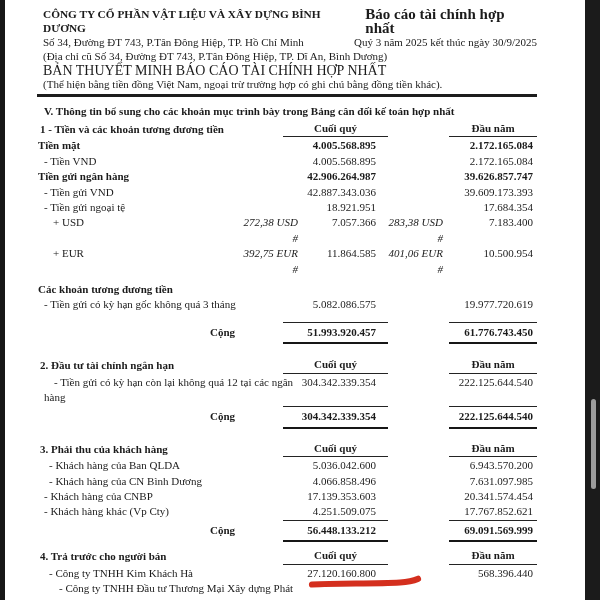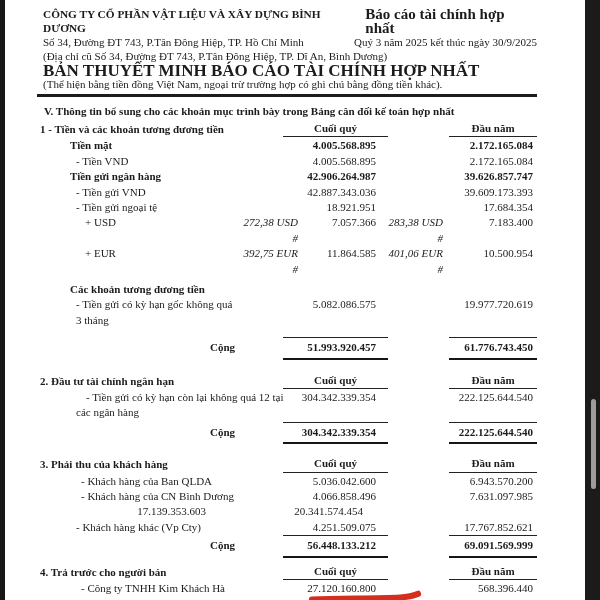--- a/index.html
+++ b/index.html
@@ -8,25 +8,25 @@
   .edge-left{position:absolute;left:0;top:0;width:5px;height:600px;background:#171717;}
   .scrollbar{position:absolute;right:0;top:0;width:15px;height:600px;background:#1b1b1b;}
   .thumb{position:absolute;left:6px;top:399px;width:5px;height:90px;border-radius:3px;background:#9c9c9c;}
   .page{position:absolute;left:5px;top:4px;width:580px;height:600px;background:#fff;
         padding:4px 48px 0 31px;box-sizing:border-box;font-size:11px;line-height:15.4px;}
   
   .hrow{display:flex;justify-content:space-between;line-height:13.9px;}
   .b{font-weight:bold;}
   .company{font-size:11.3px;padding-left:7px;}
   .hline{padding-left:7px;line-height:13.9px;}
-  .doctitle{font-size:17px;font-weight:bold;padding-left:7px;line-height:13.9px;}
+  .doctitle{font-size:14px;font-weight:normal;padding-left:7px;line-height:13.9px;}
   .hr-rule{height:2.5px;background:#1c1c1c;margin:3px 0 0 1px;}
   .vhead{font-weight:bold;margin-top:7px;padding-left:8px;line-height:15px;}
   
-  .row{display:flex;align-items:flex-start;position:relative;margin-left:32px;}
+  .row{display:flex;align-items:flex-start;position:relative;}
   .row.v-bottom{align-items:flex-end;}
   .label{flex:1 1 auto;min-width:0;}
   .lvl0{padding-left:2px;} .lvl1{padding-left:8px;} .lvl2{padding-left:13px;} .lvl3{padding-left:17px;}
   .cell{flex:0 0 auto;box-sizing:border-box;}
   .n1{width:62px;text-align:right;font-style:italic;padding-right:2px;}
   .v1{width:88px;text-align:right;padding-right:12px;position:relative;}
   .n2{width:61px;text-align:right;font-style:italic;padding-right:6px;}
   .v2{width:88px;text-align:right;padding-right:4px;}
   .row.hang .label{text-indent:10px;}
   .row.hang.v-top .label{max-width:258px;}
@@ -185,20 +185,21 @@
             <div class="cell v2">6.943.570.200</div>
           </div>
           <div class="row">
             <div class="label lvl2">- Khách hàng của CN Bình Dương</div>
             <div class="cell n1"></div>
             <div class="cell v1">4.066.858.496</div>
             <div class="cell n2"></div>
             <div class="cell v2">7.631.097.985</div>
           </div>
           <div class="row">
+            <div class="label lvl1">- Khách hàng của CNBP</div>
             <div class="cell n1"></div>
             <div class="cell v1">17.139.353.603</div>
             <div class="cell n2"></div>
             <div class="cell v2">20.341.574.454</div>
           </div>
           <div class="row">
             <div class="label lvl1">- Khách hàng khác (Vp Cty)</div>
             <div class="cell n1"></div>
             <div class="cell v1">4.251.509.075</div>
             <div class="cell n2"></div>

